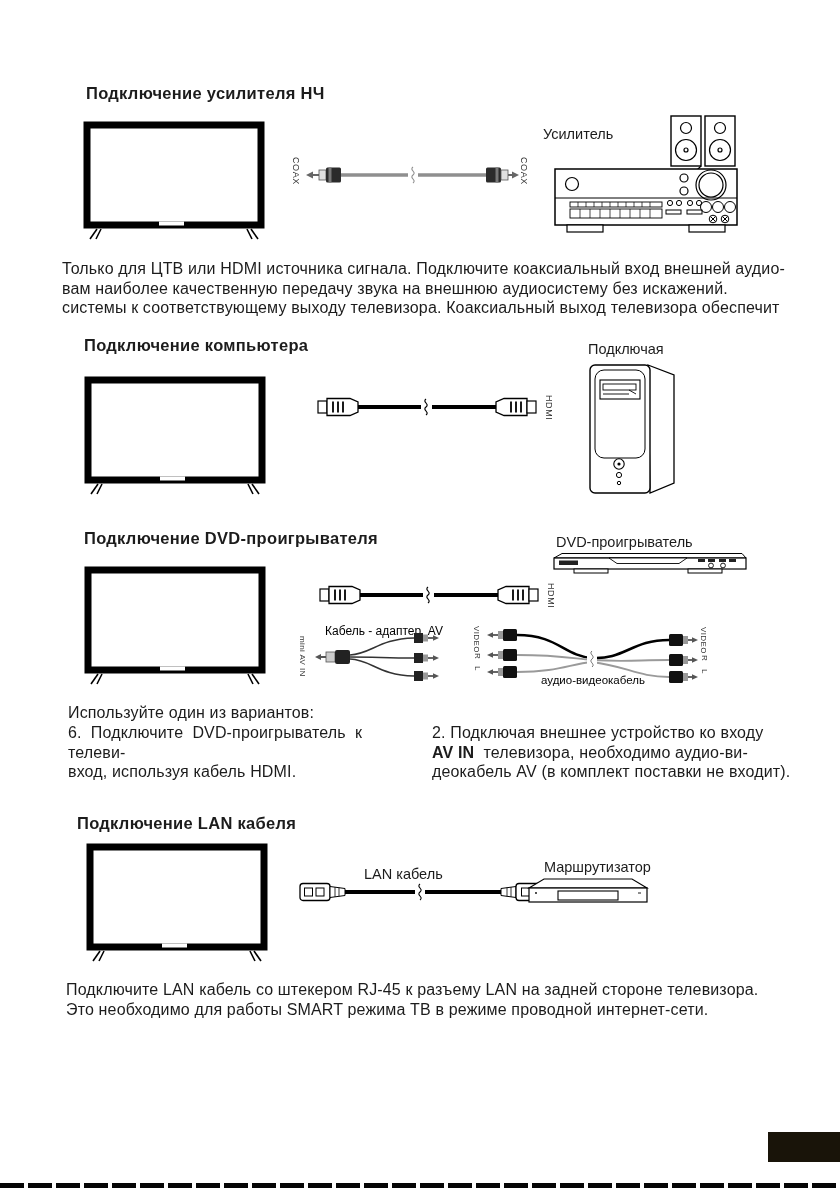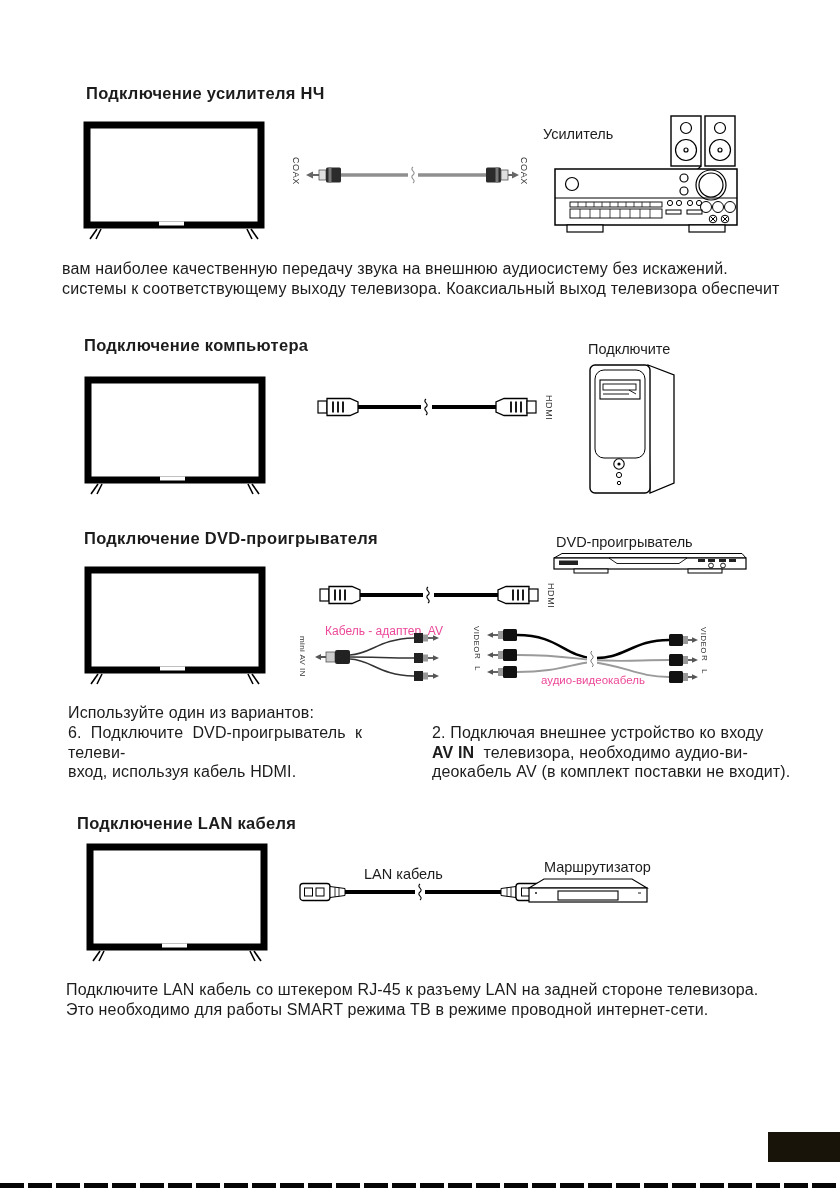--- a/index.html
+++ b/index.html
@@ -2,21 +2,21 @@
 <html><head>
 <meta charset="utf-8">
 <style>
   html,body{margin:0;padding:0;background:#e8e8e8;}
   .page{position:relative;width:840px;height:1192px;background:#ffffff;overflow:hidden;
         font-family:"Liberation Sans",sans-serif;color:#1c1c1c;margin:0 auto;}
   .abs{position:absolute;}
   .h{font-size:16.5px;font-weight:bold;letter-spacing:.3px;white-space:pre;}
   .body{font-size:16px;line-height:19.5px;letter-spacing:.15px;white-space:pre-wrap;}
   .lbl{font-size:14.5px;white-space:pre;}
-  .note{font-size:11.5px;white-space:pre;color:#ec4899;}
+  .note{font-size:11.5px;white-space:pre;color:#000000;}
   .vlabel{writing-mode:vertical-rl;font-size:9px;letter-spacing:.6px;color:#333;white-space:pre;}
   .vsm{writing-mode:vertical-rl;font-size:8px;letter-spacing:.4px;color:#333;white-space:pre;}
   .b{font-weight:bold;}
   .tab{background:#191409;}
   .edge{background:repeating-linear-gradient(90deg,#050505 0 24px,#ffffff 24px 28px);}
   svg{display:block;}
 </style>
 </head>
 <body>
 
@@ -139,26 +139,27 @@
       <circle cx="160" cy="107" r="3.8"></circle>
         <circle cx="172" cy="107" r="3.8"></circle>
       <path d="M157.5 104.5 l5 5 M162.5 104.5 l-5 5"></path>
       <path d="M169.5 104.5 l5 5 M174.5 104.5 l-5 5"></path>
     </g>
     <rect x="14" y="113" width="36" height="7" fill="#ffffff" stroke="#000" stroke-width="1.2"></rect>
     <rect x="136" y="113" width="36" height="7" fill="#ffffff" stroke="#000" stroke-width="1.2"></rect>
   </svg>
 
   <div class="abs" style="left:62px;top:259px">
+    <div class="body">Только для ЦТВ или HDMI источника сигнала. Подключите коаксиальный вход внешней аудио-</div>
     <div class="body">вам наиболее качественную передачу звука на внешнюю аудиосистему без искажений.</div>
     <div class="body">системы к соответствующему выходу телевизора. Коаксиальный выход телевизора обеспечит</div>
   </div>
 
   <div class="abs h" style="left:84px;top:336px">Подключение компьютера</div>
-  <div class="abs lbl" style="left:588px;top:341px">Подключите</div>
+  <div class="abs lbl" style="left:588px;top:341px">Подключая</div>
 
   <svg class="abs" style="left:84px;top:376px" width="182" height="120">
       <use href="#sym-tv"></use>
     </svg>
 
   <svg class="abs" style="left:316px;top:391px" width="222" height="32">
       <use href="#sym-hdmi"></use>
     </svg>
   <div class="abs vlabel" style="left:544px;top:395px">HDMI</div>
 

